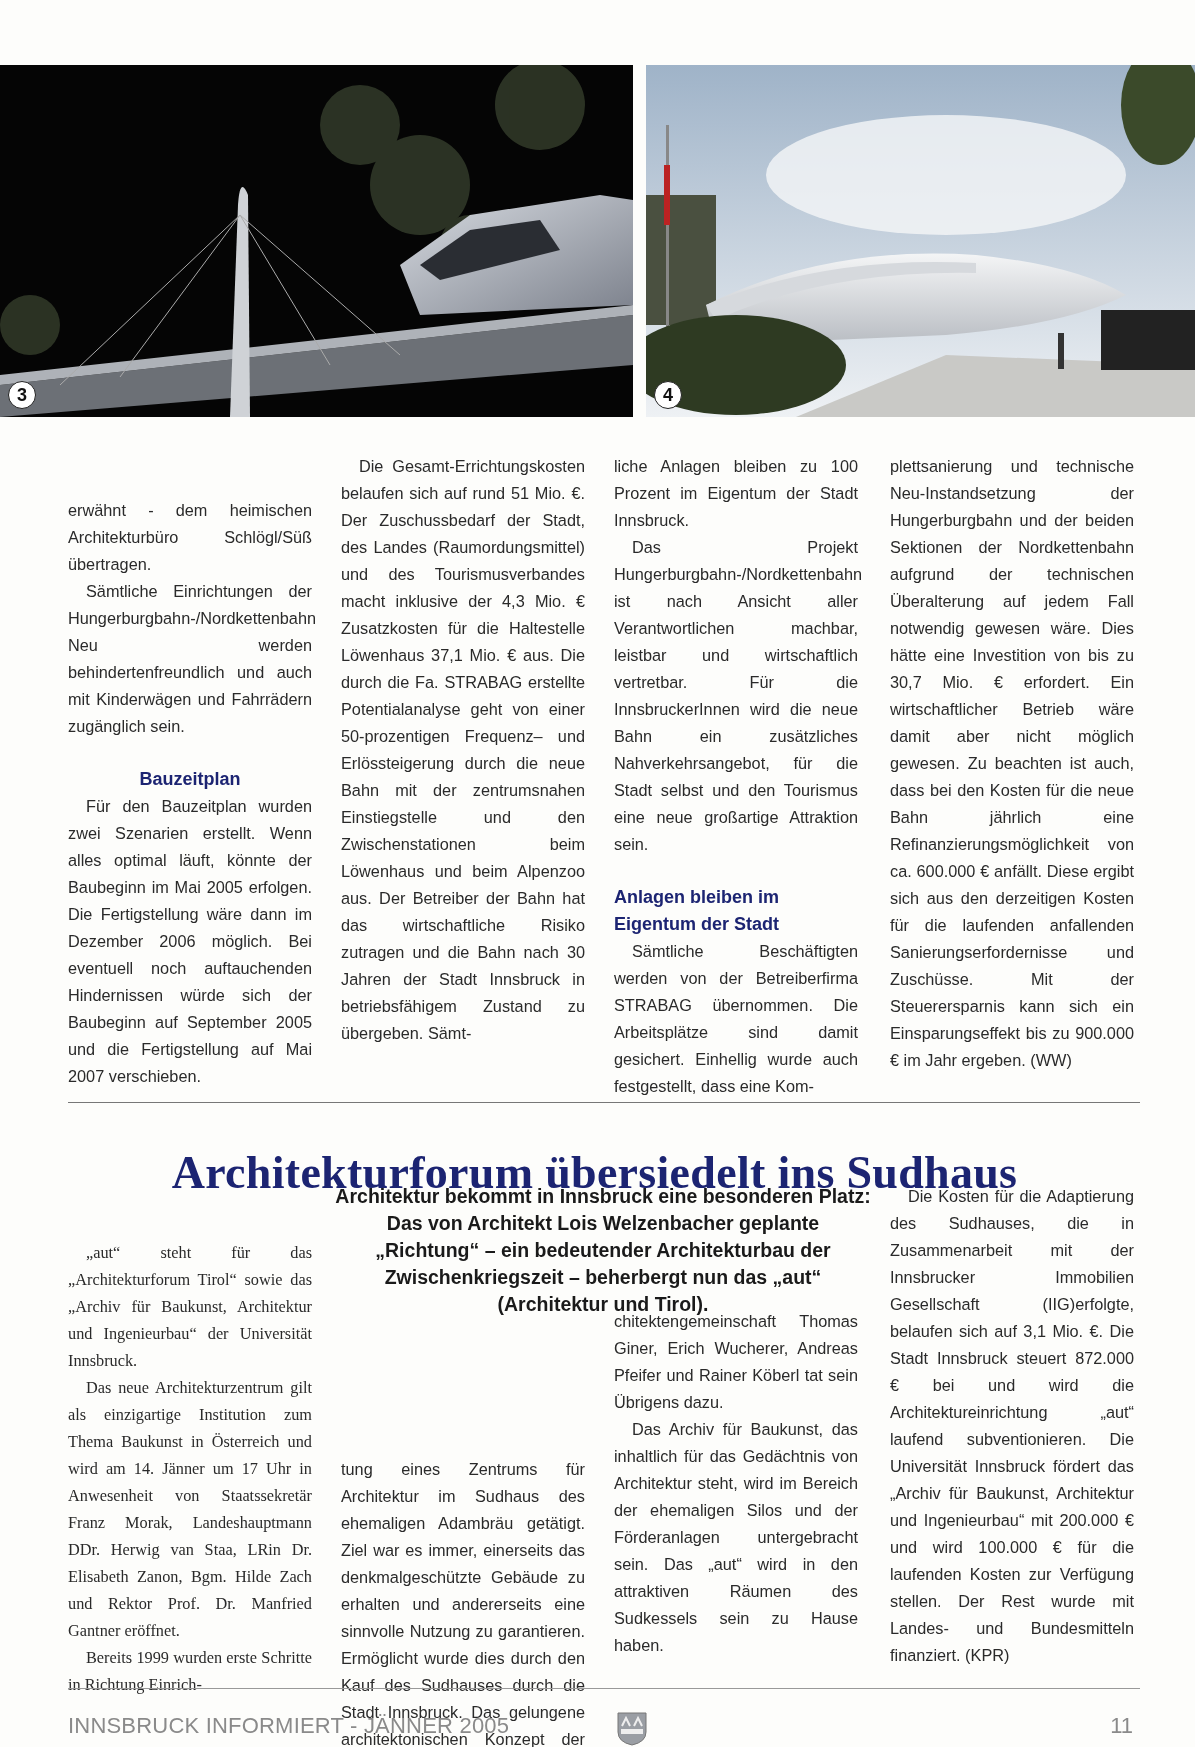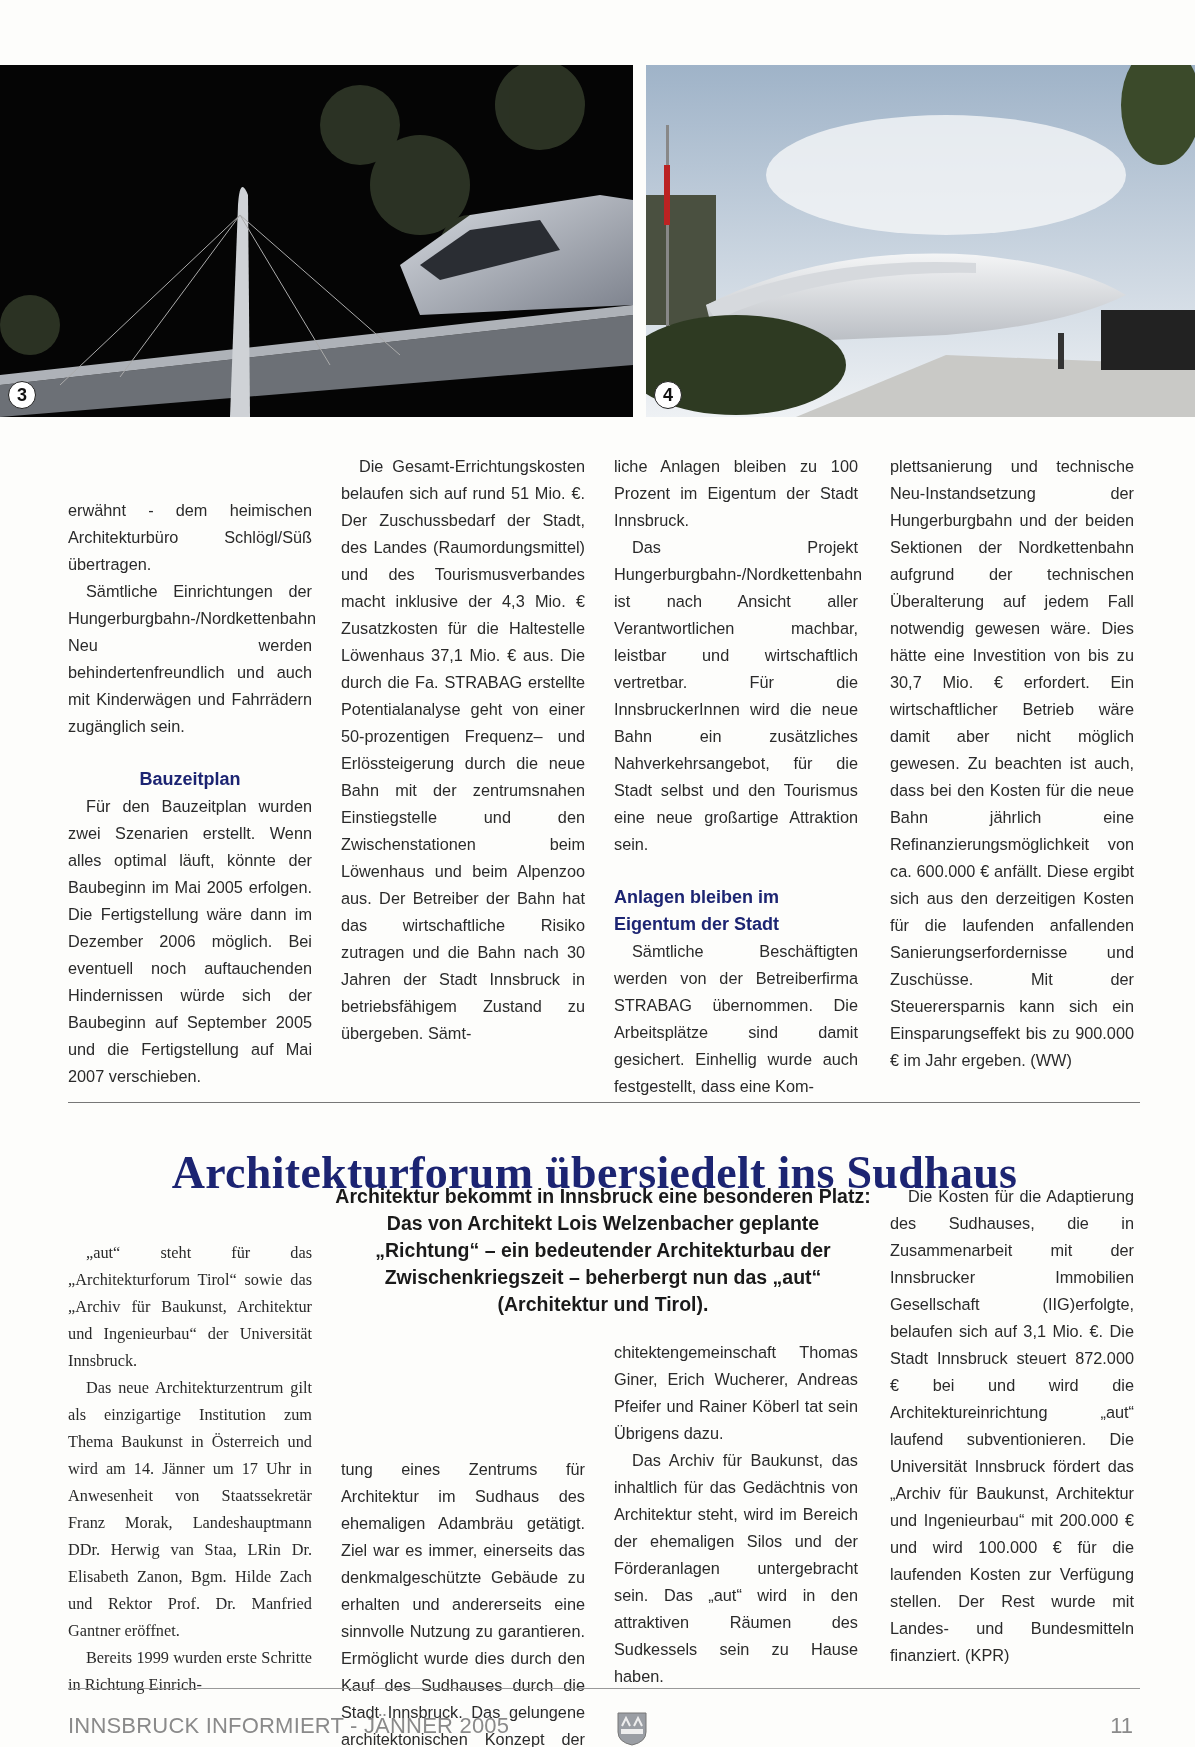--- a/index.html
+++ b/index.html
@@ -122,21 +122,21 @@
 <div class="col" style="left:68px; top:1239px;font-family:Liberation Serif, serif;">
   <p>„aut“ steht für das „Architekturforum Tirol“ sowie das „Archiv für Baukunst, Architektur und Ingenieurbau“ der Universität Innsbruck.</p>
   <p>Das neue Architekturzentrum gilt als einzigartige Institution zum Thema Baukunst in Österreich und wird am 14. Jänner um 17 Uhr in Anwesenheit von Staatssekretär Franz Morak, Landeshauptmann DDr. Herwig van Staa, LRin Dr. Elisabeth Zanon, Bgm. Hilde Zach und Rektor Prof. Dr. Manfried Gantner eröffnet.</p>
   <p>Bereits 1999 wurden erste Schritte in Richtung Einrich-</p>
 </div>
 
 <div class="col" style="left:341px; top:1409px;margin-top:47px;">
   <p class="noindent">tung eines Zentrums für Architektur im Sudhaus des ehemaligen Adambräu getätigt. Ziel war es immer, einerseits das denkmalgeschützte Gebäude zu erhalten und andererseits eine sinnvolle Nutzung zu garantieren. Ermöglicht wurde dies durch den Kauf des Sudhauses durch die Stadt Innsbruck. Das gelungene architektonischen Konzept der Ar-</p>
 </div>
 
-<div class="col" style="left:614px; top:1339px;">
+<div class="col" style="left:614px; top:1308px;">
   <p class="noindent">chitektengemeinschaft Thomas Giner, Erich Wucherer, Andreas Pfeifer und Rainer Köberl tat sein Übrigens dazu.</p>
   <p>Das Archiv für Baukunst, das inhaltlich für das Gedächtnis von Architektur steht, wird im Bereich der ehemaligen Silos und der Förderanlagen untergebracht sein. Das „aut“ wird in den attraktiven Räumen des Sudkessels sein zu Hause haben.</p>
 </div>
 
 <div class="col" style="left:890px; top:1183px;">
   <p>Die Kosten für die Adaptierung des Sudhauses, die in Zusammenarbeit mit der Innsbrucker Immobilien Gesellschaft (IIG)erfolgte, belaufen sich auf 3,1 Mio. €. Die Stadt Innsbruck steuert 872.000 € bei und wird die Architektureinrichtung „aut“ laufend subventionieren. Die Universität Innsbruck fördert das „Archiv für Baukunst, Architektur und Ingenieurbau“ mit 200.000 € und wird 100.000 € für die laufenden Kosten zur Verfügung stellen. Der Rest wurde mit Landes- und Bundesmitteln finanziert. (KPR)</p>
 </div>
 
 <div class="rule" style="top:1688px; background:#999;"></div>
 <div id="footer-left">INNSBRUCK INFORMIERT - JÄNNER 2005</div>

